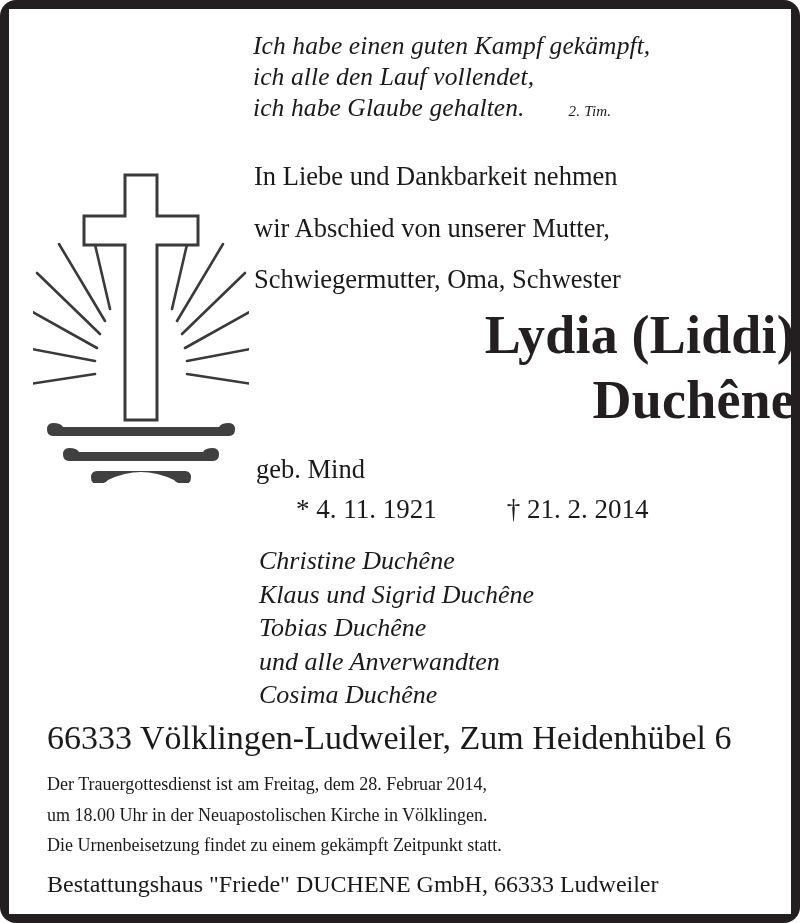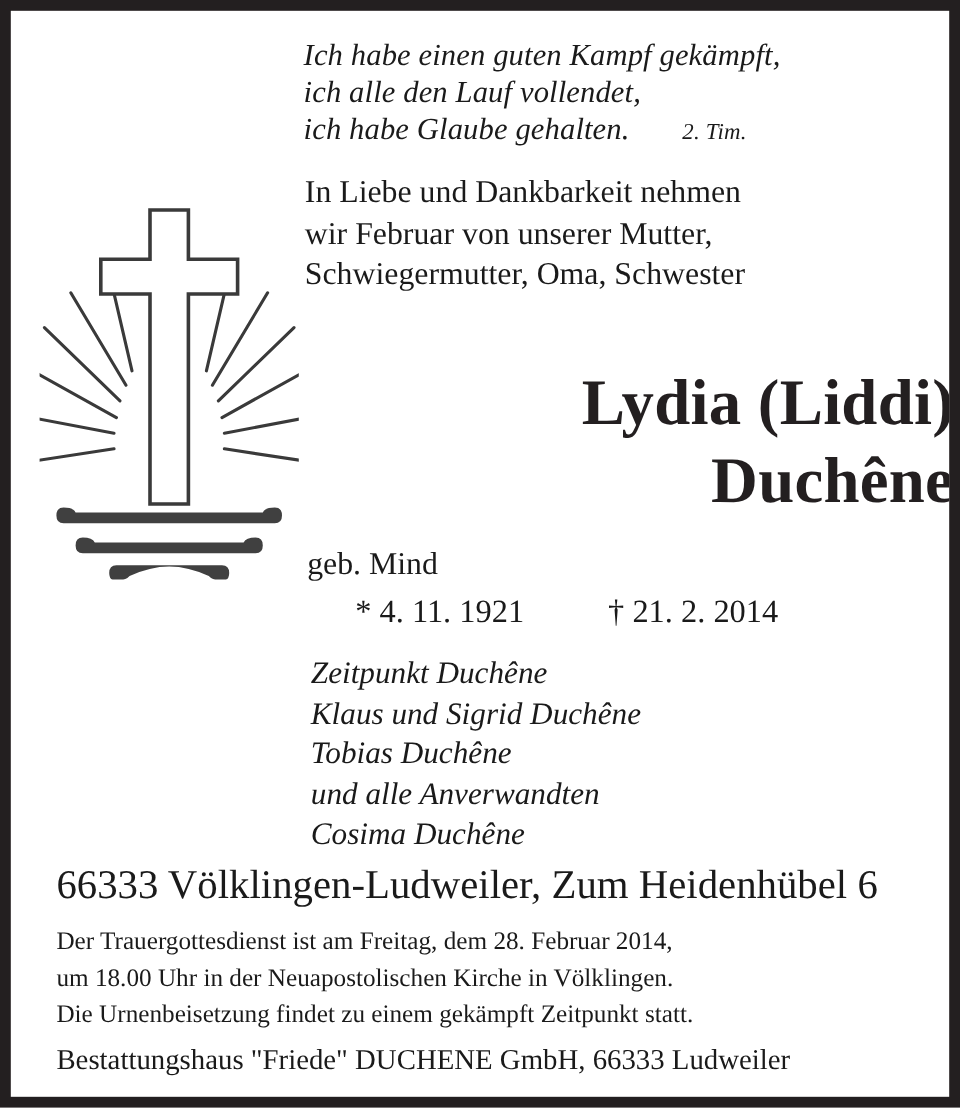--- a/index.html
+++ b/index.html
@@ -15,20 +15,21 @@
     overflow: hidden;
   }
 
   #notice {
     position: relative;
     width: 800px;
     height: 923px;
     box-sizing: border-box;
     background: #231f20;
     padding: 9px;
+    border-radius: 16px;
   }
 
   #inner {
     position: relative;
     width: 100%;
     height: 100%;
     box-sizing: border-box;
     background: #ffffff;
     overflow: hidden;
   }
@@ -39,36 +40,36 @@
     left: 244px;
     top: 21px;
     width: 520px;
     font-style: italic;
     font-size: 25.5px;
     line-height: 31px;
     letter-spacing: 0.1px;
   }
   .verse-line { white-space: nowrap; }
   .verse-attr {
-    font-size: 19px;
+    font-size: 15px;
     font-style: italic;
     padding-left: 44px;
     letter-spacing: 0.2px;
   }
 
   
   .intro {
     position: absolute;
     left: 245px;
     top: 133px;
     width: 520px;
     font-size: 26.5px;
     line-height: 34.5px;
   }
-  .intro-line { white-space: nowrap; }
+  .intro-line { white-space: nowrap; margin-top: 17px; }
 
   
   .name-block {
     position: absolute;
     left: 246px;
     top: 294px;
     width: 540px;
     font-weight: bold;
     font-size: 54px;
     line-height: 65px;
@@ -120,21 +121,21 @@
     font-size: 34px;
     line-height: 34px;
     white-space: nowrap;
   }
 
   .service {
     position: absolute;
     left: 38px;
     top: 760px;
     width: 730px;
-    font-size: 21px;
+    font-size: 18px;
     line-height: 30.5px;
   }
   .service-line { white-space: nowrap; }
 
   .funeral-home {
     position: absolute;
     left: 38px;
     top: 860px;
     width: 730px;
     font-size: 24px;
@@ -196,37 +197,37 @@
     </div>
 
     <div class="verse">
       <div class="verse-line">Ich habe einen guten Kampf gekämpft,</div>
       <div class="verse-line">ich alle den Lauf vollendet,</div>
       <div class="verse-line"><span>ich habe Glaube gehalten.</span><span class="verse-attr">2. Tim.</span></div>
     </div>
 
     <div class="intro">
       <div class="intro-line">In Liebe und Dankbarkeit nehmen</div>
-      <div class="intro-line">wir Februar von unserer Mutter,</div>
+      <div class="intro-line">wir Abschied von unserer Mutter,</div>
       <div class="intro-line">Schwiegermutter, Oma, Schwester</div>
     </div>
 
     <div class="name-block">
       <div class="name-line">Lydia (Liddi)</div>
       <div class="name-line">Duchêne</div>
     </div>
 
     <div class="maiden">geb. Mind</div>
 
     <div class="dates">
       <span><span>*</span> <span>4. 11. 1921</span></span><span class="date-death"><span>†</span> <span>21. 2. 2014</span></span>
     </div>
 
     <div class="survivors">
-      <div class="survivor-line">Zeitpunkt Duchêne</div>
+      <div class="survivor-line">Christine Duchêne</div>
       <div class="survivor-line">Klaus und Sigrid Duchêne</div>
       <div class="survivor-line">Tobias Duchêne</div>
       <div class="survivor-line">und alle Anverwandten</div>
       <div class="survivor-line">Cosima Duchêne</div>
     </div>
 
     <div class="address">66333 Völklingen-Ludweiler, Zum Heidenhübel 6</div>
 
     <div class="service">
       <div class="service-line">Der Trauergottesdienst ist am Freitag, dem 28. Februar 2014,</div>

